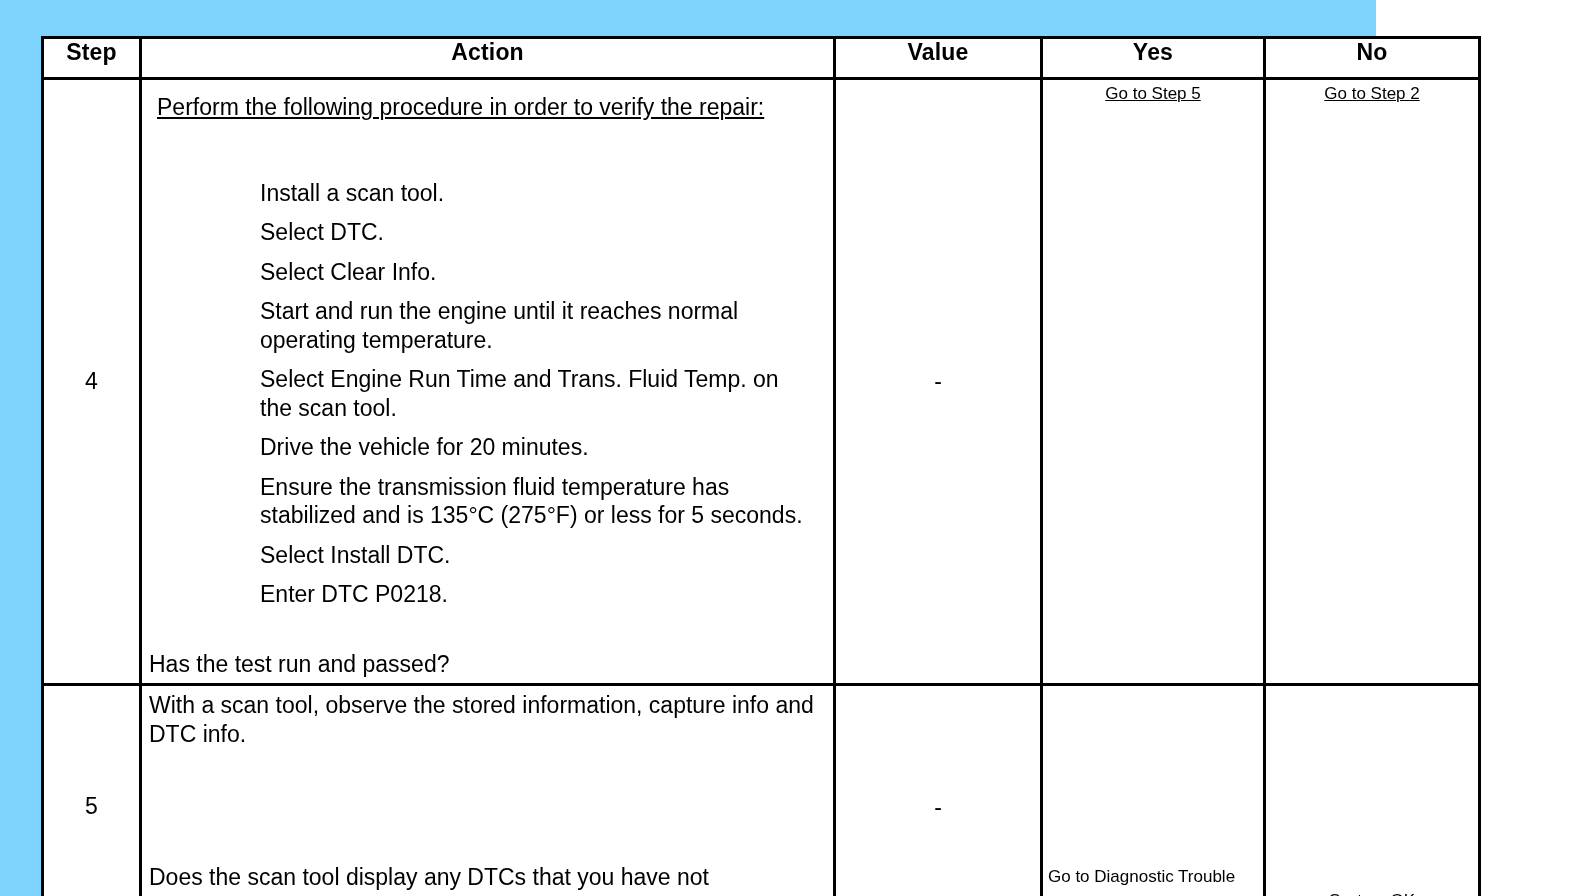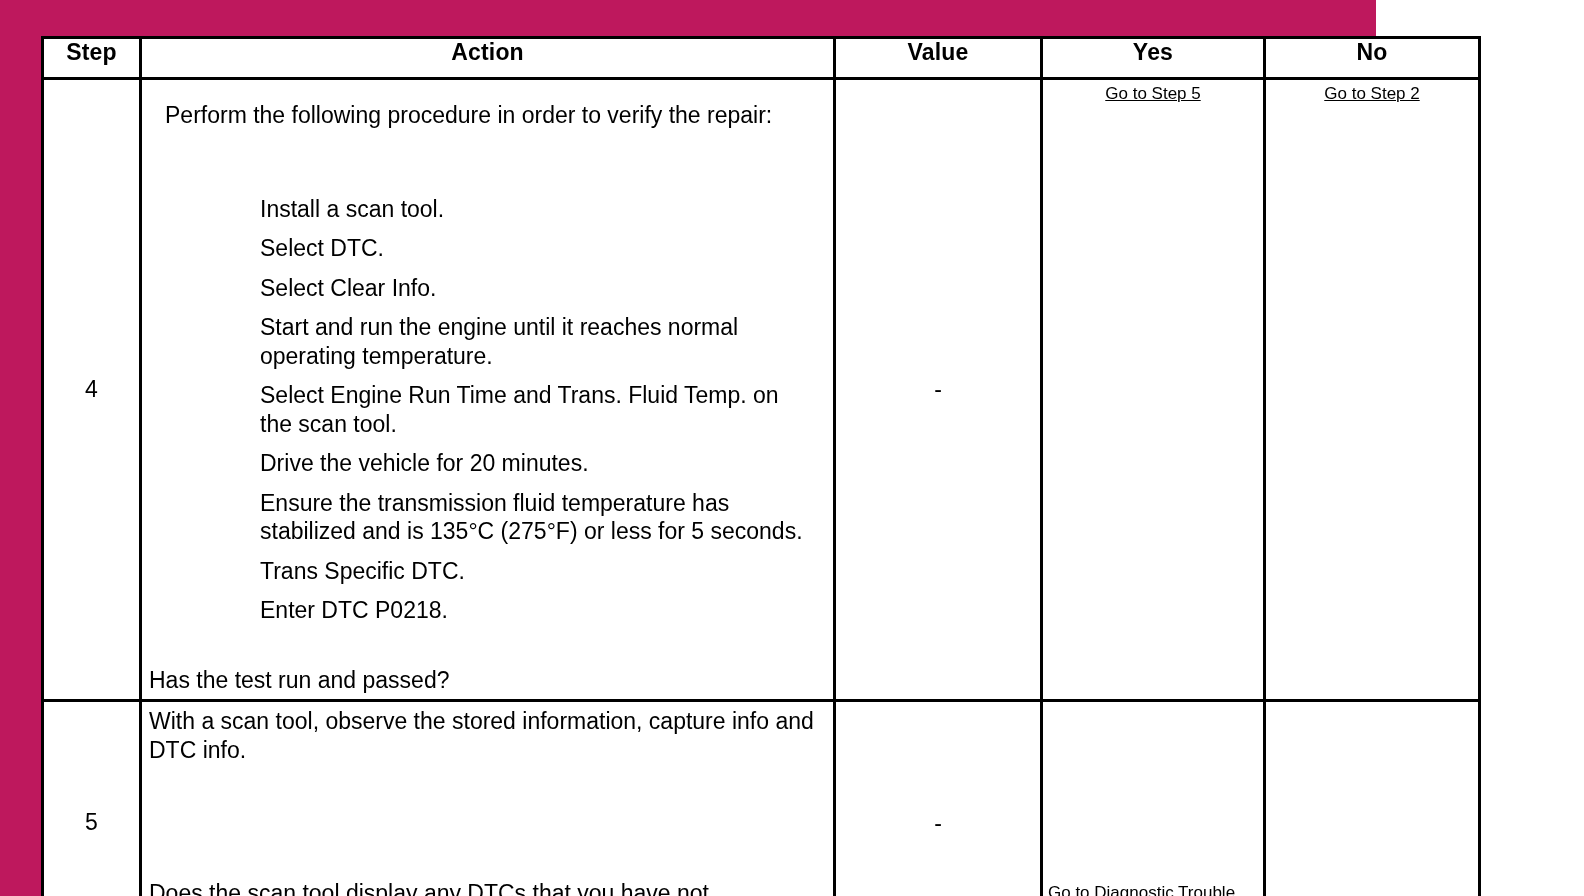--- a/index.html
+++ b/index.html
@@ -12,21 +12,21 @@
     width: 1584px;
     height: 896px;
     font-family: "Liberation Sans", sans-serif;
     color: #000000;
     overflow: hidden;
   }
   .page {
     position: relative;
     width: 1376px;
     height: 896px;
-    background: #be185d;
+    background: #7dd3fc;
   }
   .diag-table {
     position: absolute;
     left: 41px;
     top: 36px;
     width: 1437px;
     border-collapse: collapse;
     table-layout: fixed;
     background: #ffffff;
   }
@@ -69,22 +69,23 @@
     line-height: 28.5px;
   }
   td.cell-yes, td.cell-no {
     font-size: 17px;
     line-height: 28.5px;
     text-decoration: underline;
   }
 
   
   .action-intro {
-    margin: 16px;
+    margin: 8px;
     padding: 0 0 0 1px;
+    text-decoration: underline;
   }
   .action-list {
     list-style: none;
     margin: 0;
     padding: 0;
   }
   .action-list li {
     padding: 0 0 0 101px;
     margin: 11px;
   }
@@ -184,21 +185,21 @@
           <p class="action-intro">Perform the following procedure in order to verify the repair:</p>
           <div class="spacer-top"></div>
           <ul class="action-list">
             <li>Install a scan tool.</li>
             <li>Select DTC.</li>
             <li>Select Clear Info.</li>
             <li>Start and run the engine until it reaches normal operating temperature.</li>
             <li>Select Engine Run Time and Trans. Fluid Temp. on the scan tool.</li>
             <li>Drive the vehicle for 20 minutes.</li>
             <li>Ensure the transmission fluid temperature has stabilized and is 135°C (275°F) or less for 5 seconds.</li>
-            <li>Trans Specific DTC.</li>
+            <li>Select Install DTC.</li>
             <li>Enter DTC P0218.</li>
           </ul>
           <div class="spacer-mid"></div>
           <p class="action-question">Has the test run and passed?</p>
         </td>
 
         <td class="cell-value">-</td>
 
         <td class="cell-yes branch-bottom">Go to Step 5</td>
 

